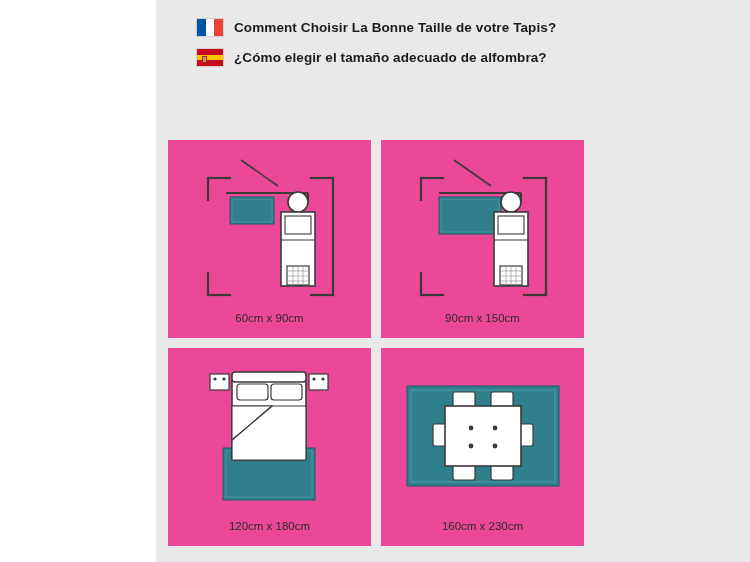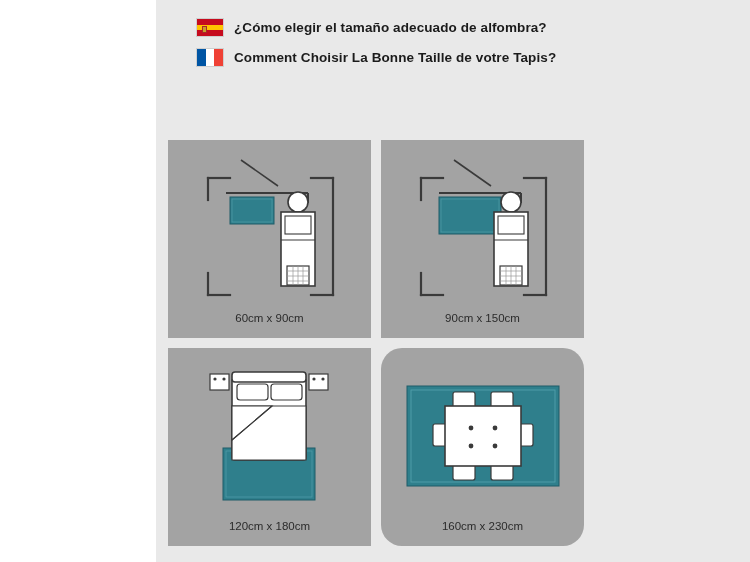--- a/index.html
+++ b/index.html
@@ -75,26 +75,26 @@
   .heading-text {
     font-size: 13.5px;
     font-weight: bold;
     color: #1b1b1b;
     white-space: nowrap;
     letter-spacing: 0.1px;
   }
   
   .card {
     position: absolute;
-    background: #a3a3a3;
+    background: #ec4899;
   }
   #card-1 { left: 168px; top: 140px; width: 203px; height: 198px; }
   #card-2 { left: 381px; top: 140px; width: 203px; height: 198px; }
   #card-3 { left: 168px; top: 348px; width: 203px; height: 198px; }
-  #card-4 { left: 381px; top: 348px; width: 203px; height: 198px; border-radius: 21px; }
+  #card-4 { left: 381px; top: 348px; width: 203px; height: 198px; }
   .card-caption {
     position: absolute;
     left: 0;
     bottom: 14px;
     width: 100%;
     text-align: center;
     font-size: 11.5px;
     color: #2b2b2b;
   }
   .card-art {
@@ -106,43 +106,43 @@
   }
   svg { display: block; }
 </style>
 </head>
 <body>
 
 <div class="page">
   <div class="panel"></div>
 
   <div class="headings">
+
+    <div class="heading-row">
+      <span class="flag">
+        <span class="flag-stripes-v">
+          <span style="background:#0055a4"></span>
+          <span style="background:#ffffff"></span>
+          <span style="background:#ef4135"></span>
+        </span>
+      </span>
+      <span class="heading-text">Comment Choisir La Bonne Taille de votre Tapis?</span>
+    </div>
 
     <div class="heading-row">
       <span class="flag flag-es">
         <span class="flag-stripes-h">
           <span class="es-top"></span>
           <span class="es-mid">
               <span class="es-emblem"></span>
             </span>
           <span class="es-bot"></span>
         </span>
       </span>
       <span class="heading-text">¿Cómo elegir el tamaño adecuado de alfombra?</span>
-    </div>
-
-    <div class="heading-row">
-      <span class="flag">
-        <span class="flag-stripes-v">
-          <span style="background:#0055a4"></span>
-          <span style="background:#ffffff"></span>
-          <span style="background:#ef4135"></span>
-        </span>
-      </span>
-      <span class="heading-text">Comment Choisir La Bonne Taille de votre Tapis?</span>
     </div>
 
 
 
   </div>
 
   <div class="card" id="card-1">
     <div class="card-art">
       <svg width="203" height="172" viewBox="0 0 203 172">
 

